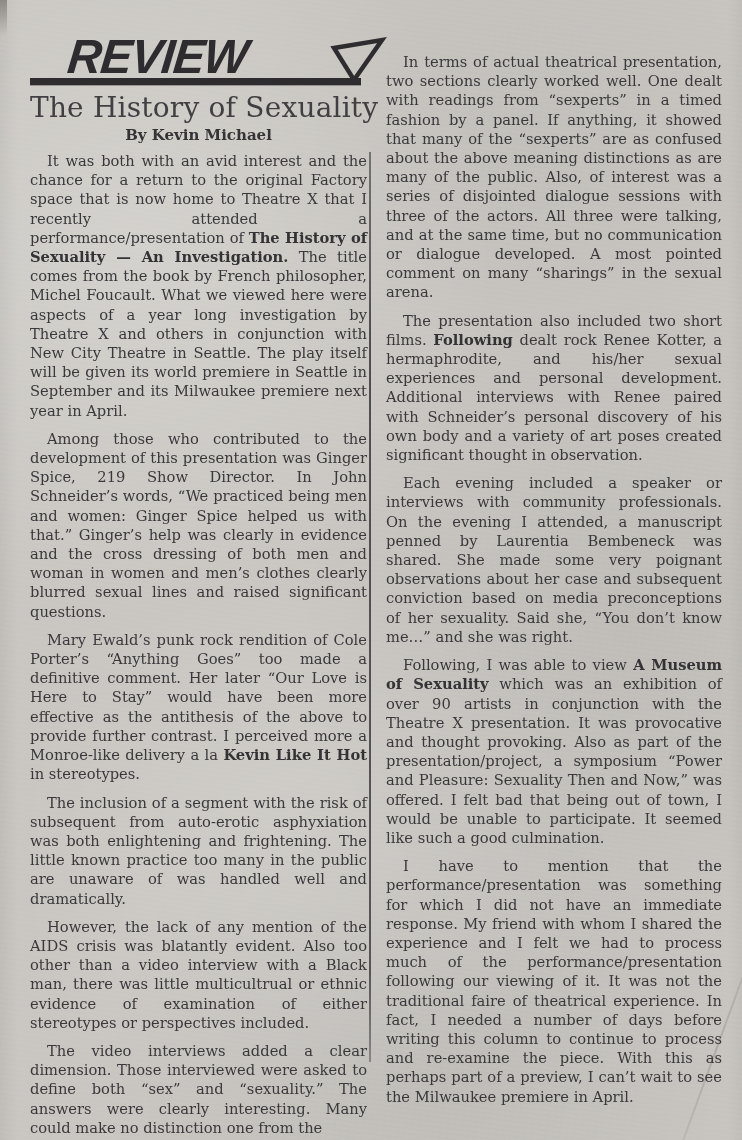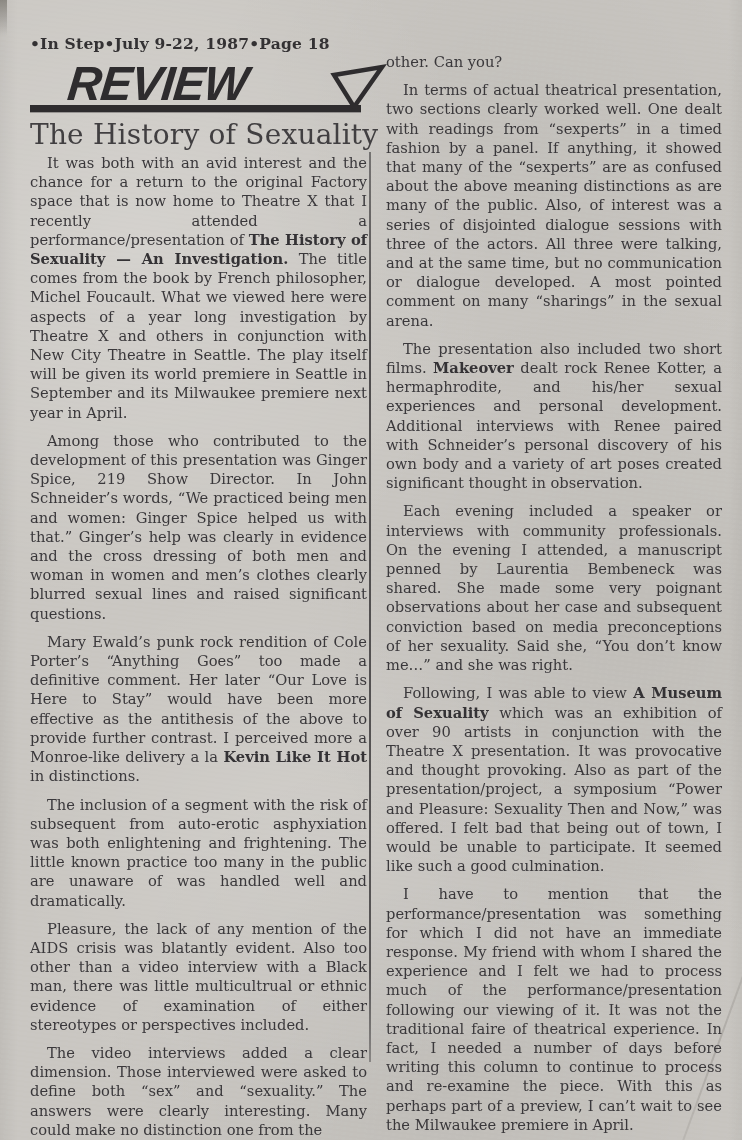--- a/index.html
+++ b/index.html
@@ -81,45 +81,44 @@
 </style>
 </head>
 <body>
 
 <div class="page">
   <div class="grain"></div>
   <div class="edge-tl"></div>
   <div class="crease"></div>
 
   <div class="left-stack">
-    <div class="masthead">•In Step•July 9-22, 1987•Page 18</div>
 
     <div class="logo-row">
       <span class="review-word">REVIEW</span>
       <svg class="triangle" width="62" height="52" viewBox="0 0 62 52">
         <polygon points="8,12 56,4 28,44" fill="none" stroke="#2e2c2e" stroke-width="4.5" stroke-linejoin="miter"></polygon>
       </svg>
     </div>
     <div class="review-rule"></div>
 
     <h1 class="headline">The History of Sexuality</h1>
+    <div class="byline">By Kevin Michael</div>
 
     <div class="col col-left" id="col-left">
         <p><span>It was both with an avid interest and the chance for a return to the original Factory space that is now home to Theatre X that I recently attended a performance/presentation of </span><b>The History of Sexuality — An Investigation.</b><span> The title comes from the book by French philosopher, Michel Foucault. What we viewed here were aspects of a year long investigation by Theatre X and others in conjunction with New City Theatre in Seattle. The play itself will be given its world premiere in Seattle in September and its Milwaukee premiere next year in April.</span></p>
         <p><span>Among those who contributed to the development of this presentation was Ginger Spice, 219 Show Director. In John Schneider’s words, “We practiced being men and women: Ginger Spice helped us with that.” Ginger’s help was clearly in evidence and the cross dressing of both men and woman in women and men’s clothes clearly blurred sexual lines and raised significant questions.</span></p>
-        <p><span>Mary Ewald’s punk rock rendition of Cole Porter’s “Anything Goes” too made a definitive comment. Her later “Our Love is Here to Stay” would have been more effective as the antithesis of the above to provide further contrast. I perceived more a Monroe-like delivery a la </span><b>Kevin Like It Hot</b><span> in distinctions.</span></p>
+        <p><span>Mary Ewald’s punk rock rendition of Cole Porter’s “Anything Goes” too made a definitive comment. Her later “Our Love is Here to Stay” would have been more effective as the antithesis of the above to provide further contrast. I perceived more a Monroe-like delivery a la </span><b>Kevin Like It Hot</b><span> in stereotypes.</span></p>
         <p><span>The inclusion of a segment with the risk of subsequent from auto-erotic asphyxiation was both enlightening and frightening. The little known practice too many in the public are unaware of was handled well and dramatically.</span></p>
-        <p><span>Pleasure, the lack of any mention of the AIDS crisis was blatantly evident. Also too other than a video interview with a Black man, there was little multicultrual or ethnic evidence of examination of either stereotypes or perspectives included.</span></p>
+        <p><span>However, the lack of any mention of the AIDS crisis was blatantly evident. Also too other than a video interview with a Black man, there was little multicultrual or ethnic evidence of examination of either stereotypes or perspectives included.</span></p>
         <p><span>The video interviews added a clear dimension. Those interviewed were asked to define both “sex” and “sexuality.” The answers were clearly interesting. Many could make no distinction one from the</span></p>
       </div>
   </div>
 
   <div class="divider"></div>
 
   <div class="col col-right" id="col-right">
-      <p class="no-indent"><span>other. Can you?</span></p>
       <p><span>In terms of actual theatrical presentation, two sections clearly worked well. One dealt with readings from “sexperts” in a timed fashion by a panel. If anything, it showed that many of the “sexperts” are as confused about the above meaning distinctions as are many of the public. Also, of interest was a series of disjointed dialogue sessions with three of the actors. All three were talking, and at the same time, but no communication or dialogue developed. A most pointed comment on many “sharings” in the sexual arena.</span></p>
-      <p><span>The presentation also included two short films. </span><b>Makeover</b><span> dealt rock Renee Kotter, a hermaphrodite, and his/her sexual experiences and personal development. Additional interviews with Renee paired with Schneider’s personal discovery of his own body and a variety of art poses created significant thought in observation.</span></p>
+      <p><span>The presentation also included two short films. </span><b>Following</b><span> dealt rock Renee Kotter, a hermaphrodite, and his/her sexual experiences and personal development. Additional interviews with Renee paired with Schneider’s personal discovery of his own body and a variety of art poses created significant thought in observation.</span></p>
       <p><span>Each evening included a speaker or interviews with community professionals. On the evening I attended, a manuscript penned by Laurentia Bembeneck was shared. She made some very poignant observations about her case and subsequent conviction based on media preconceptions of her sexuality. Said she, “You don’t know me…” and she was right.</span></p>
       <p><span>Following, I was able to view </span><b>A Museum of Sexuality</b><span> which was an exhibition of over 90 artists in conjunction with the Theatre X presentation. It was provocative and thought provoking. Also as part of the presentation/project, a symposium “Power and Pleasure: Sexuality Then and Now,” was offered. I felt bad that being out of town, I would be unable to participate. It seemed like such a good culmination.</span></p>
       <p><span>I have to mention that the performance/presentation was something for which I did not have an immediate response. My friend with whom I shared the experience and I felt we had to process much of the performance/presentation following our viewing of it. It was not the traditional faire of theatrical experience. In fact, I needed a number of days before writing this column to continue to process and re-examine the piece. With this as perhaps part of a preview, I can’t wait to see the Milwaukee premiere in April.</span></p>
     </div>
 </div>
 
 </body></html>

